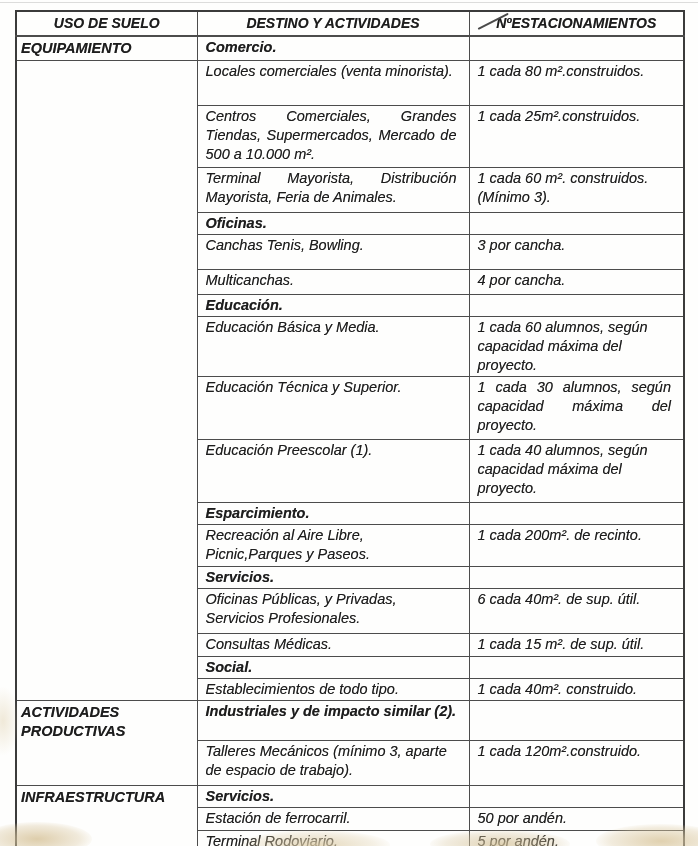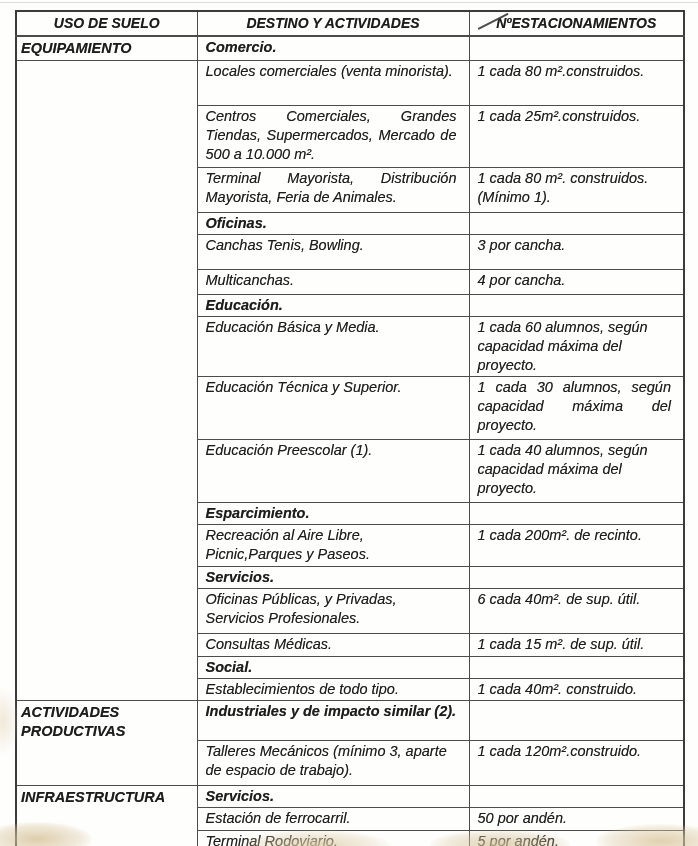--- a/index.html
+++ b/index.html
@@ -112,21 +112,21 @@
         <td class="c1" rowspan="17"></td>
         <td>Locales comerciales (venta minorista).</td>
         <td>1 cada 80 m².construidos.</td>
       </tr>
       <tr style="height:62px">
         <td class="just">Centros Comerciales, Grandes Tiendas, Supermercados, Mercado de 500 a 10.000 m².</td>
         <td>1 cada 25m².construidos.</td>
       </tr>
       <tr style="height:45px">
         <td class="just">Terminal Mayorista, Distribución Mayorista, Feria de Animales.</td>
-        <td>1 cada 80 m². construidos. (Mínimo 1).</td>
+        <td>1 cada 60 m². construidos. (Mínimo 3).</td>
       </tr>
       <tr style="height:18px">
         <td class="cat">Oficinas.</td>
         <td></td>
       </tr>
       <tr style="height:35px">
         <td>Canchas Tenis, Bowling.</td>
         <td>3 por cancha.</td>
       </tr>
       <tr style="height:25px">

